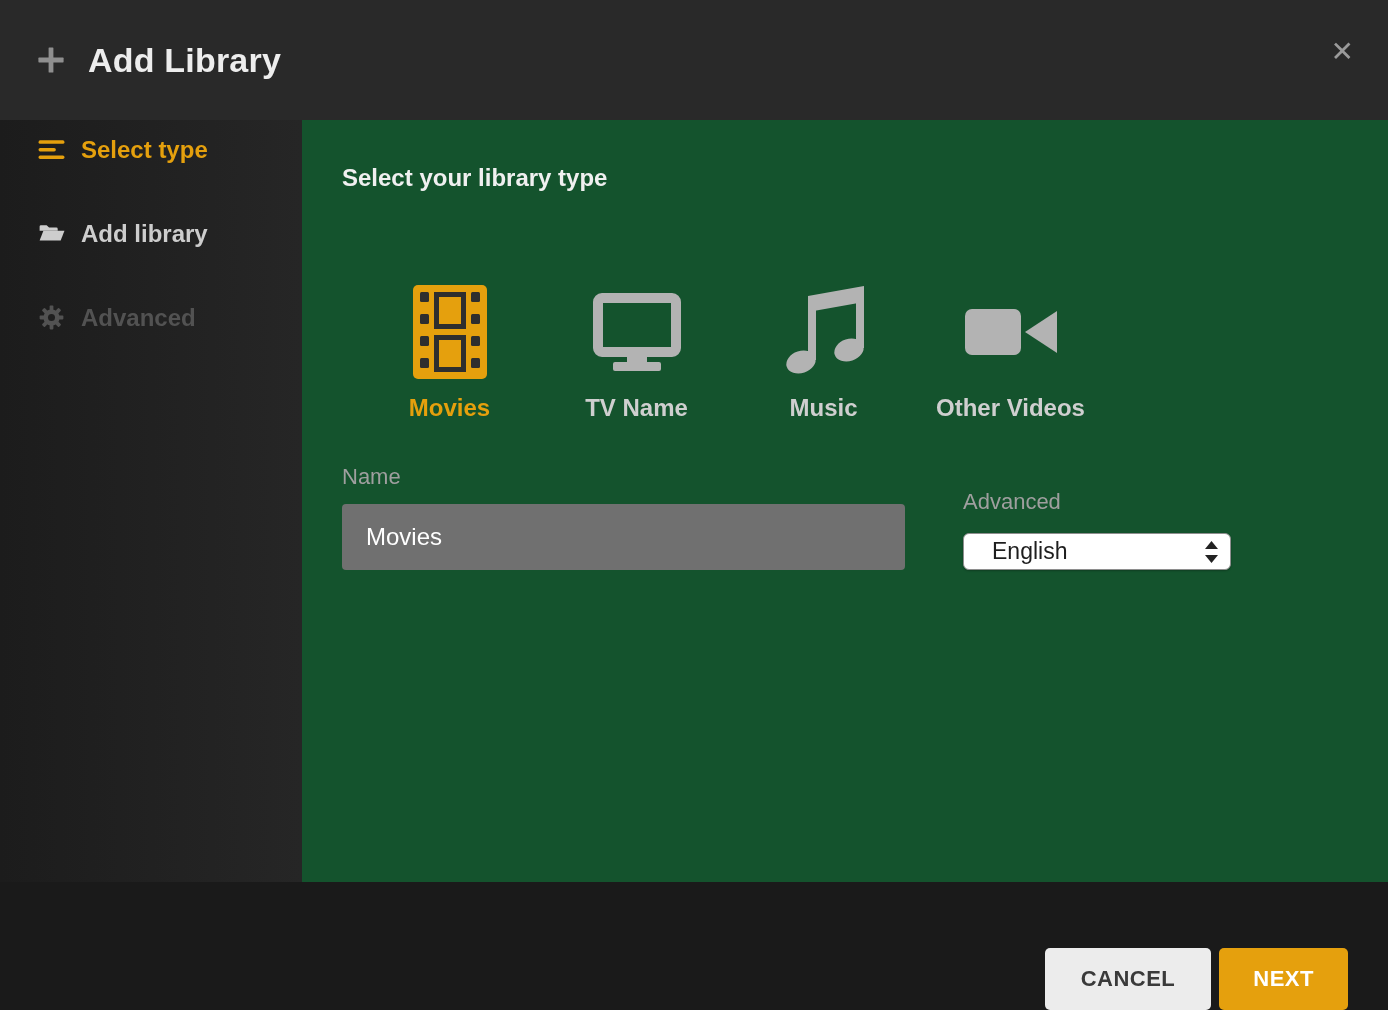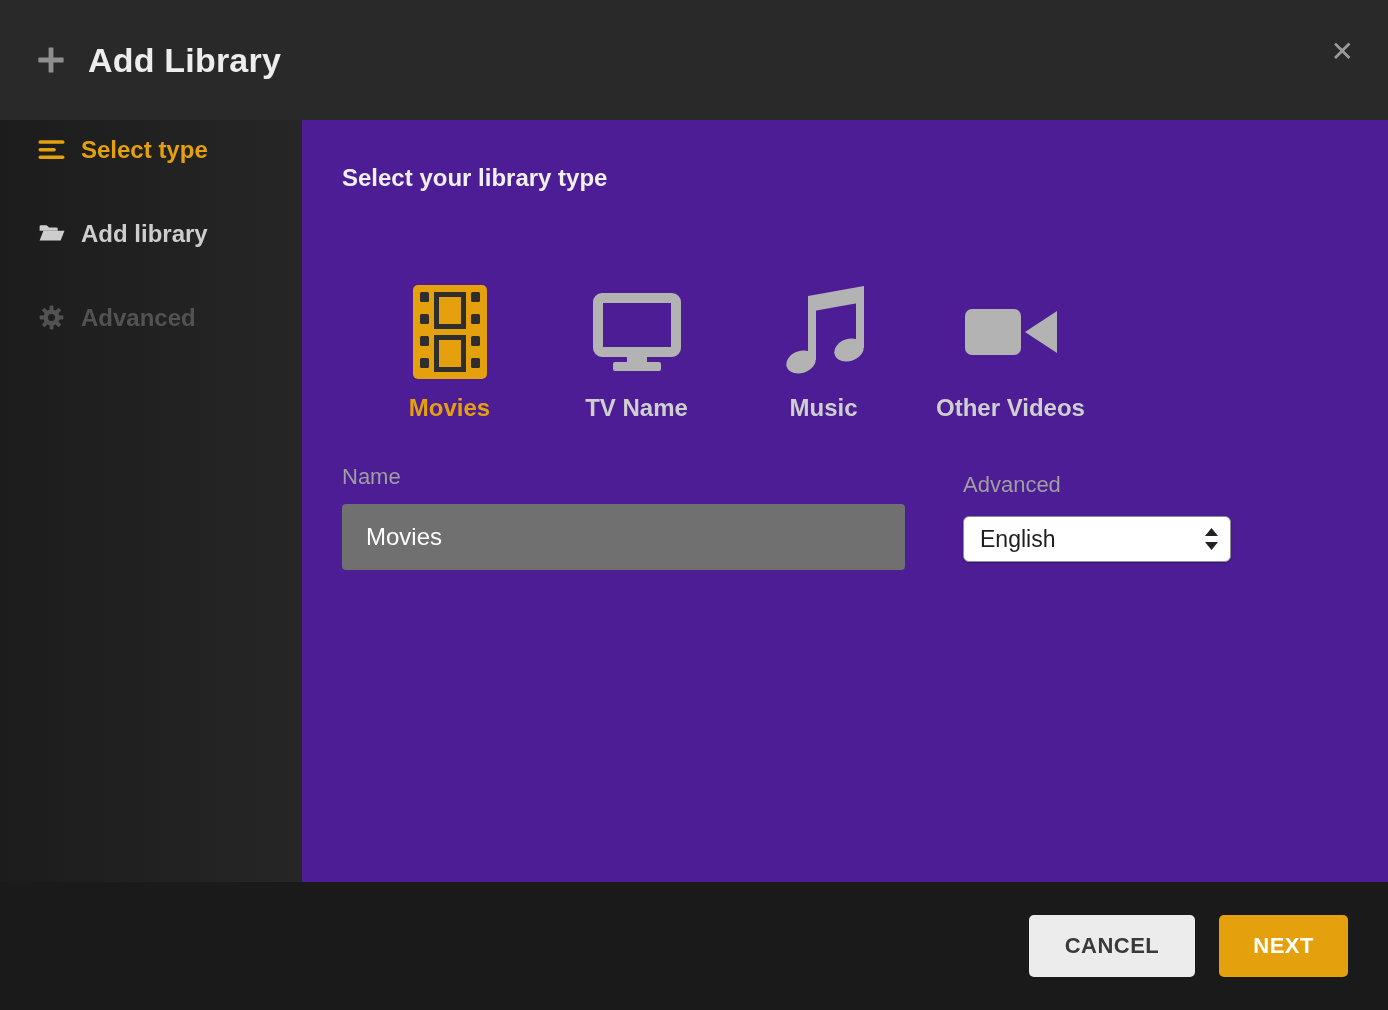--- a/index.html
+++ b/index.html
@@ -2,21 +2,21 @@
 <html><head>
 <meta charset="utf-8">
 <style>
   * { margin: 0; padding: 0; box-sizing: border-box; }
   html, body { background: #111; }
   body { font-family: "Liberation Sans", sans-serif; }
 
   .dialog {
     width: 1388px; height: 1010px;
     display: flex; flex-direction: column;
-    background: #4c1d95;
+    background: #14532d;
     overflow: hidden;
     position: relative;
   }
 
   
   .header {
     height: 120px; flex: 0 0 120px;
     background: #292929;
     display: flex; align-items: center;
     padding: 0 36px;
@@ -68,50 +68,50 @@
     color: #b3b3b3; cursor: pointer;
   }
   .type-icon { width: 100px; height: 100px; }
   .type-icon svg { width: 100%; height: 100%; display: block; }
   .type-label { margin-top: 12px; font-size: 24px; font-weight: 600; color: #cfcfcf; }
   .type-item.selected { color: #e5a00d; }
   .type-item.selected .type-label { color: #e5a00d; }
 
   .name-heading { margin-top: 96px; }
 
-  .fields-row { margin-top: 42px; display: flex; align-items: center; }
+  .fields-row { margin-top: 42px; display: flex; align-items: flex-end; }
   .field-label { font-size: 22px; color: #9f9f9f; }
   .name-group { width: 563px; }
   .name-input {
     margin-top: 14px;
     width: 563px; height: 66px;
     background: #707070; border: none; border-radius: 4px;
     color: #ffffff; font-size: 24px; font-family: "Liberation Sans", sans-serif;
     padding: 0 24px; outline: none;
   }
   .lang-group { margin-left: 58px; width: 268px; }
   .select-box {
     margin-top: 18px;
-    width: 268px; height: 46px;
+    width: 268px; height: 37px;
     background: #ffffff; border: 1px solid #8e8e8e; border-radius: 6px;
     display: flex; align-items: center; justify-content: space-between;
-    padding: 0 12px 0 16px;
+    padding: 0 12px 0 28px;
     cursor: pointer;
     box-shadow: 0 1px 2px rgba(0,0,0,0.25);
   }
   .select-value { font-size: 23px; color: #1e1e1e; }
   .select-arrows { width: 13px; height: 22px; }
   .select-arrows svg { width: 100%; height: 100%; display: block; fill: #222; }
 
   
   .footer {
     height: 128px; flex: 0 0 128px;
     background: #1a1a1a;
-    display: flex; align-items: center; justify-content: flex-end;
-    padding: 0 40px; gap: 24px;
+    display: flex; align-items: flex-end; justify-content: flex-end;
+    padding: 0 40px; gap: 8px;
   }
   .btn {
     height: 62px; border: none; border-radius: 5px;
     font-size: 22px; font-weight: 700; letter-spacing: 0.5px;
     font-family: "Liberation Sans", sans-serif;
     cursor: pointer; padding: 0 36px;
   }
   .btn-cancel { background: #ececec; color: #3a3a3a; }
   .btn-next { background: #e5a00d; color: #ffffff; padding: 4px 34px; }
 </style>

